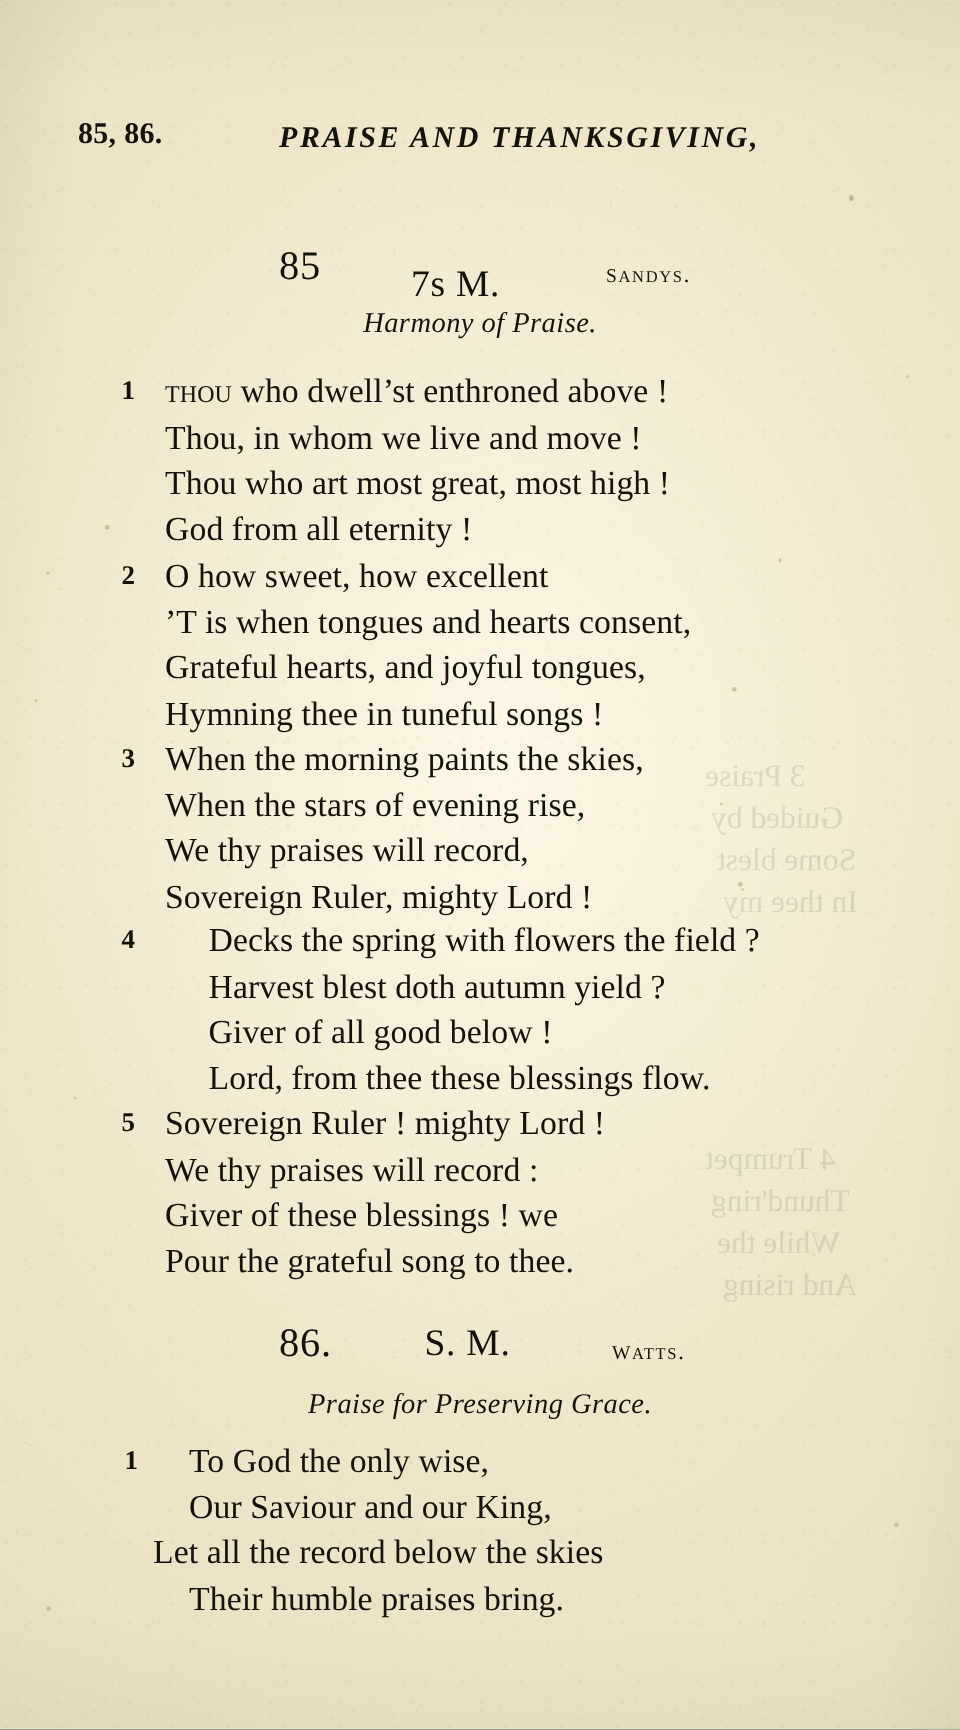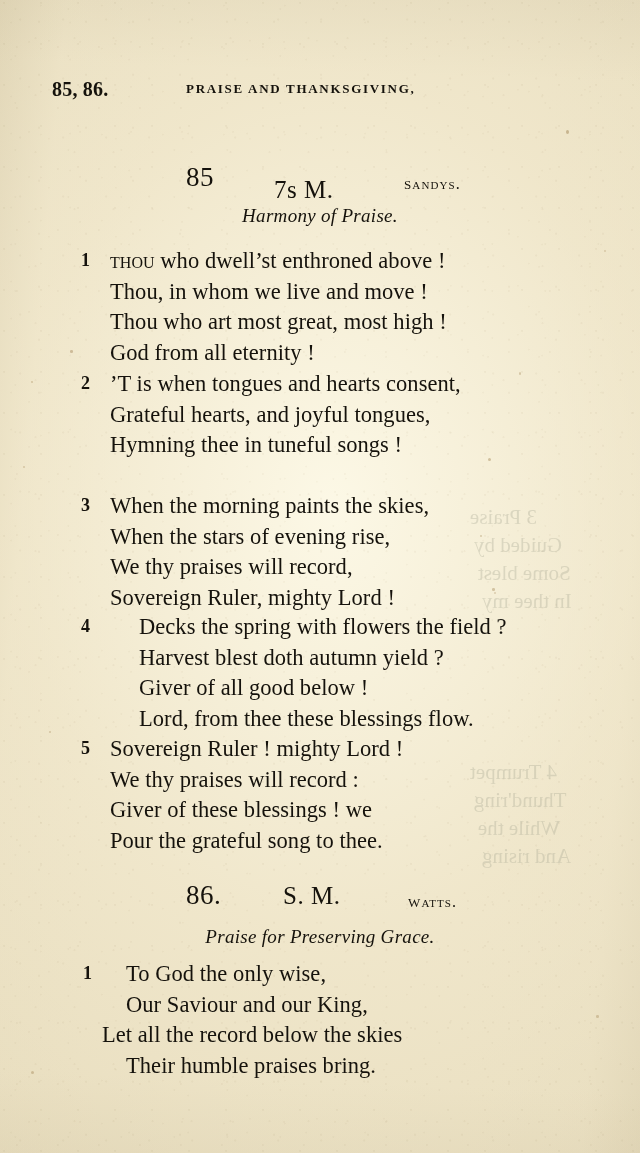--- a/index.html
+++ b/index.html
@@ -108,23 +108,24 @@
     left: 52px;
     top: 0;
     font-weight: bold;
     font-size: 20px;
     letter-spacing: 0.2px;
   }
   .runhead-title {
     position: absolute;
     left: 186px;
     top: 3px;
-    font-size: 13px;
+    font-size: 20px;
     font-weight: bold;
     letter-spacing: 1.7px;
+    font-style: italic;
   }
 
   
   .hymn-head {
     position: absolute;
     left: 0;
     right: 0;
   }
   .hymn-number {
     position: absolute;
@@ -236,20 +237,21 @@
         <div><span class="sc">THOU</span><span> who dwell’st enthroned above !</span></div>
         <div>Thou, in whom we live and move !</div>
         <div>Thou who art most great, most high !</div>
         <div>God from all eternity !</div>
       </div>
     </div>
 
     <div class="verse" style="top:369px;left:0;right:0;">
       <span class="verse-num" style="left:81px;top:4px;">2</span>
       <div class="verse-lines" style="left:110px;top:0;">
+        <div>O how sweet, how excellent</div>
         <div>’T is when tongues and hearts consent,</div>
         <div>Grateful hearts, and joyful tongues,</div>
         <div>Hymning thee in tuneful songs !</div>
       </div>
     </div>
 
     <div class="verse" style="top:491px;left:0;right:0;">
       <span class="verse-num" style="left:81px;top:4px;">3</span>
       <div class="verse-lines" style="left:110px;top:0;">
         <div>When the morning paints the skies,</div>

